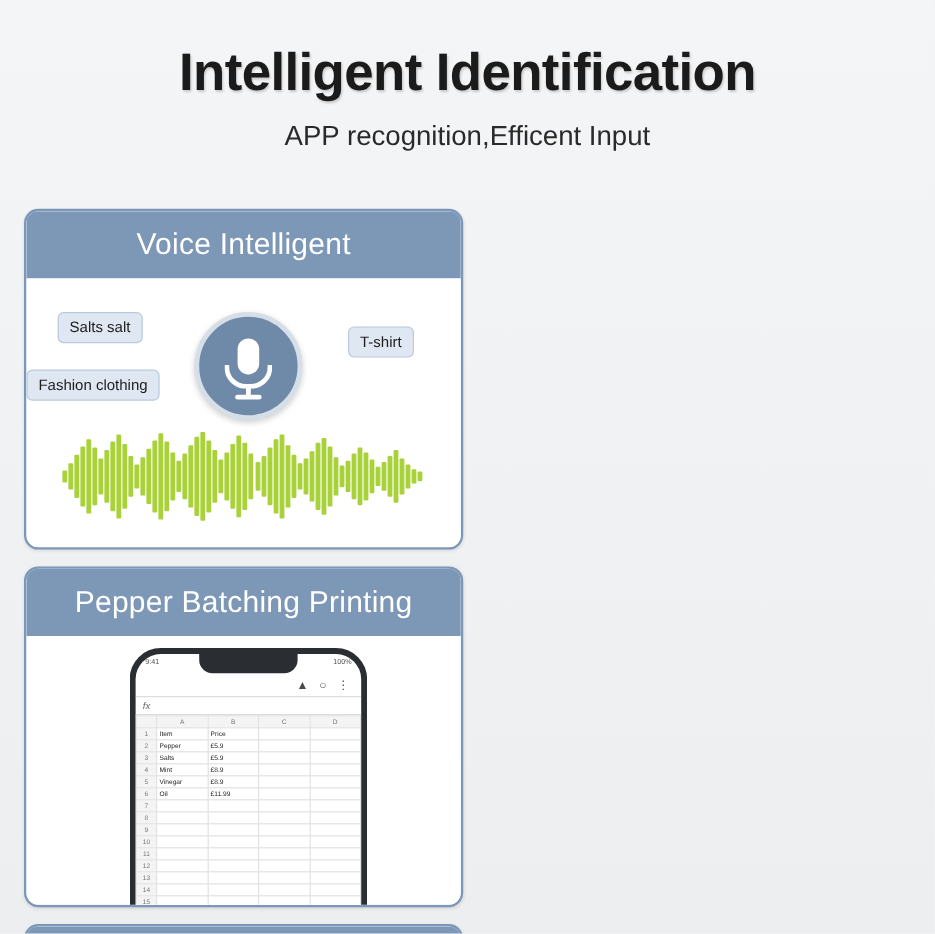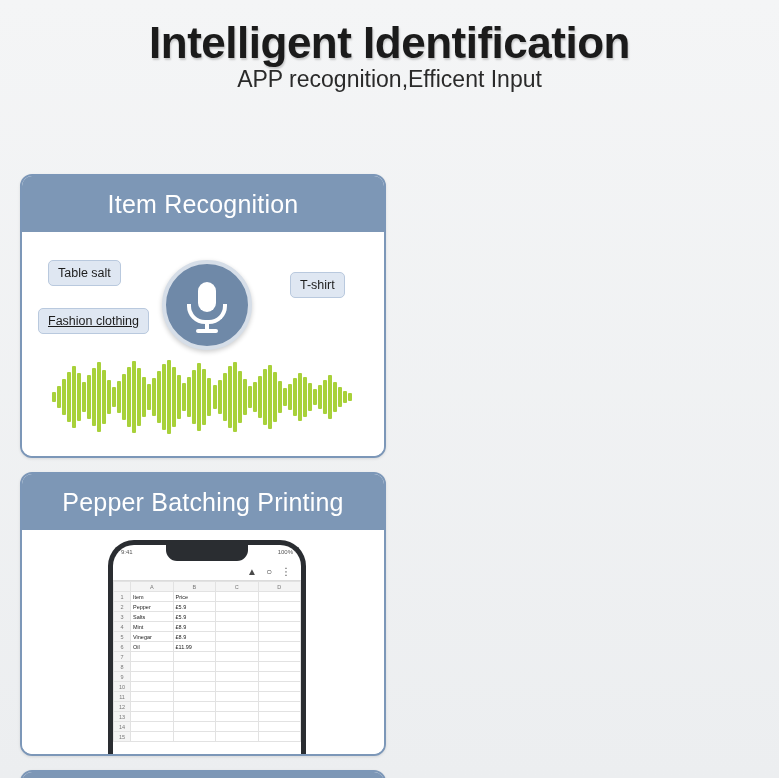--- a/index.html
+++ b/index.html
@@ -15,33 +15,34 @@
   }
   .page {
     position: relative;
     width: 779px;
     height: 778px;
     background: linear-gradient(#f4f5f6, #eceef0);
   }
   
   .header {
     text-align: center;
-    padding-top: 20px;
+    padding-top: 38px;
   }
   .main-title {
     font-size: 44px;
     font-weight: bold;
     color: #1b1b1b;
     letter-spacing: -0.5px;
     line-height: 1.05;
     text-shadow: 1px 2px 2px rgba(0,0,0,0.18);
   }
   .sub-title {
     font-size: 23px;
     color: #2a2a2a;
+    margin-top: 16px;
     letter-spacing: 0px;
   }
   
   .grid {
     position: absolute;
     top: 174px;
     left: 20px;
     width: 739px;
     display: flex;
     flex-wrap: wrap;
@@ -79,21 +80,21 @@
     background: #dfe7f2;
     border: 1px solid #b9c9de;
     border-radius: 5px;
     font-size: 12.5px;
     color: #1d1d1d;
     padding: 5px 9px;
     white-space: nowrap;
   }
   .bubble.b1 { left: 26px;  top: 28px; }
   .bubble.b2 { left: 268px; top: 40px; }
-  .bubble.b3 { left: 16px;   top: 76px; text-decoration: underline; }
+  .bubble.b3 { left: 0;   top: 76px; }
   .bubble.b4 { left: 228px; top: 88px; }
   .mic-circle {
     position: absolute;
     left: 140px;
     top: 28px;
     width: 82px;
     height: 82px;
     border-radius: 50%;
     background: #6f89a8;
     border: 4px solid #d6dee8;
@@ -241,23 +242,23 @@
 <div class="page">
 
   <div class="header">
     <div class="main-title">Intelligent Identification</div>
     <div class="sub-title">APP recognition,Efficent Input</div>
   </div>
 
   <div class="grid">
 
     <div class="card">
-      <div class="card-title">Item Recognition</div>
+      <div class="card-title">Voice Intelligent</div>
       <div class="card-body">
-        <div class="bubble b1">Table salt</div>
+        <div class="bubble b1">Salts salt</div>
         <div class="bubble b2">T-shirt</div>
         <div class="bubble b3">Fashion clothing</div>
 
         <div class="mic-circle">
           <div class="mic-body"></div>
           <div class="mic-arc"></div>
           <div class="mic-stem"></div>
           <div class="mic-base"></div>
         </div>
 
@@ -333,20 +334,21 @@
           <div class="notch"></div>
           <div class="phone-statusbar">
             <span>9:41</span>
             <span>100%</span>
           </div>
           <div class="xl-toolbar">
             <span>▲</span>
             <span>○</span>
             <span>⋮</span>
           </div>
+          <div class="xl-formula">fx</div>
           <table class="xl-sheet" id="xl-sheet">
               <tbody>
                 <tr>
                   <th class="xl-rowhead"></th>
                   <th>A</th>
                   <th>B</th>
                   <th>C</th>
                   <th>D</th>
                 </tr>
                 <tr>

